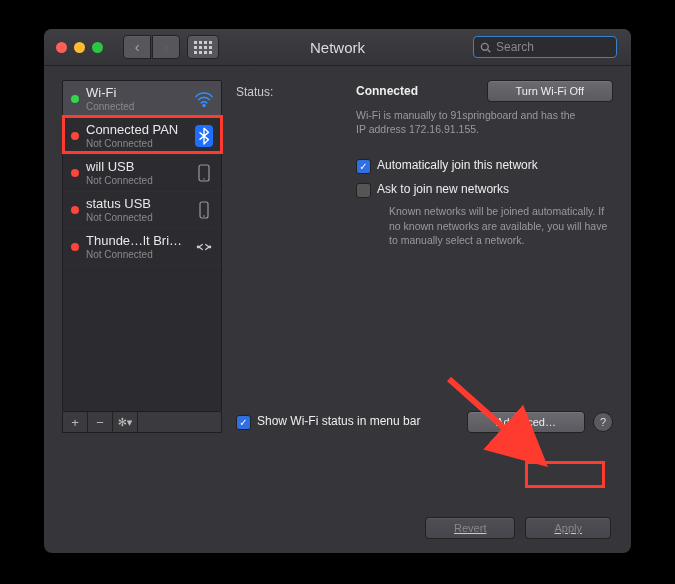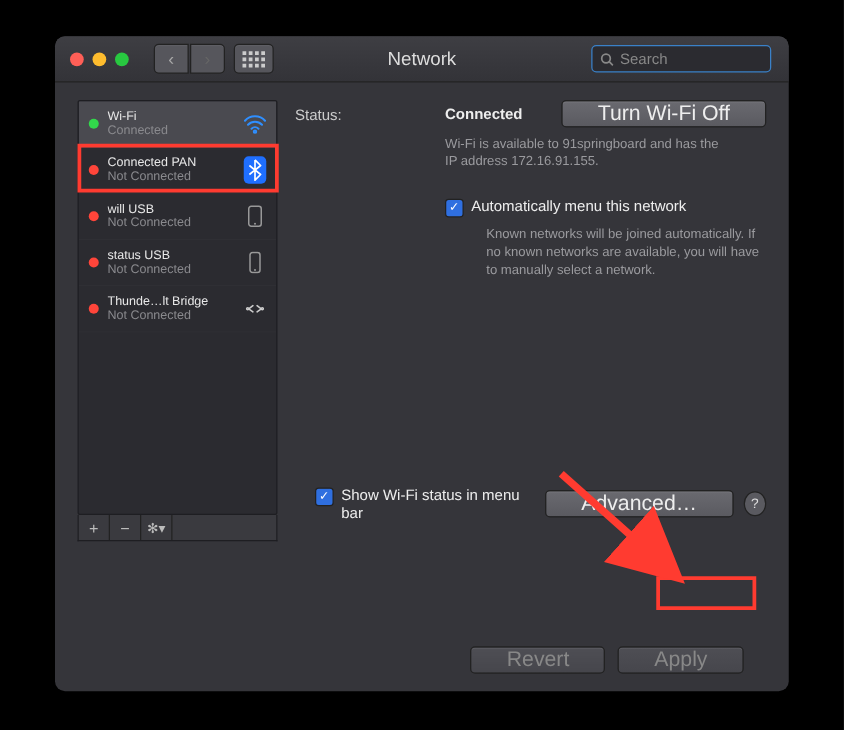--- a/index.html
+++ b/index.html
@@ -152,21 +152,21 @@
   .svc.selected {
     background: #4a4a50;
   }
   .statusdot {
     width: 8px; height: 8px; border-radius: 50%;
     flex-shrink: 0;
   }
   .statusdot.green { background: #32d74b; }
   .statusdot.red { background: #ff453a; }
   .svc-text { flex: 1; line-height: 1.15; overflow:hidden;}
-  .svc-name { color: #e8e8e8; font-size: 10px; white-space:nowrap; overflow:hidden; text-overflow:ellipsis;}
+  .svc-name { color: #e8e8e8; font-size: 13px; white-space:nowrap; overflow:hidden; text-overflow:ellipsis;}
   .svc-sub { color: #8a8a8e; font-size: 10px;}
   .svc-icon {
     width: 22px; height: 22px;
     display: flex; align-items: center; justify-content: center;
     flex-shrink: 0;
   }
   .footer-btns {
     display: flex;
     border: 1px solid #1e1e22;
     border-top: none;
@@ -199,21 +199,21 @@
     padding-right: 8px;
     flex-shrink: 0;
   }
   .form-body { flex: 1; }
   .bold { color: #eee; font-weight: 600; }
   .btn {
     background: linear-gradient(#6a6a70,#5a5a60);
     border: 1px solid #222;
     border-radius: 4px;
     color: #eee;
-    font-size: 17px;
+    font-size: 11px;
     height: 20px;
     padding: 0 28px;
     display: inline-flex;
     align-items: center;
     box-shadow: inset 0 1px 0 rgba(255,255,255,0.08);
   }
   .btn.disabled { color: #888; background: linear-gradient(#4e4e54,#46464c);}
   .small-text { color: #9a9a9e; font-size: 10.5px; line-height: 1.35;}
   .check-row {
     display: flex;
@@ -241,24 +241,25 @@
     align-items: center;
   }
   .help {
     width: 18px; height: 18px; border-radius: 50%;
     background: #5a5a60; border:1px solid #222;
     color: #ddd; font-size: 11px; display:flex; align-items:center; justify-content:center;
     margin-left: 8px;
   }
   .window-footer {
     position: absolute;
-    right: 36px;
+    right: 20px;
     bottom: 14px;
     display: flex;
     gap: 10px;
+    text-decoration: underline;
   }
   .hl-box {
     position: absolute;
     border: 3px solid #ff3b30;
     pointer-events: none;
     box-sizing: border-box;
   }
   .arrow-svg {
     position: absolute;
     pointer-events: none;
@@ -410,39 +411,43 @@
           <div class="form-label">Status:</div>
           <div class="form-body" style="display:flex;align-items:center">
             <span class="bold">Connected</span>
             <span style="margin-left:auto">
               <span class="btn">Turn Wi-Fi Off</span>
             </span>
           </div>
         </div>
         <div class="form-row">
           <div class="form-label"></div>
-          <div class="form-body small-text" style="max-width:230px">Wi-Fi is available to 91springboard and has the IP address 172.16.91.155.</div>
+          <div class="form-body small-text" style="max-width:230px">Wi-Fi is manually to 91springboard and has the IP address 172.16.91.155.</div>
         </div>
 
         <div class="form-row" style="margin-top:14px;align-items:center">
         </div>
 
         <div class="form-row" style="margin-top:8px">
           <div class="form-label"></div>
           <div class="form-body">
             <div class="check-row">
               <div class="checkbox checked"></div>
-              <span style="color:#eee">Automatically menu this network</span>
+              <span style="color:#eee">Automatically join this network</span>
+            </div>
+            <div class="check-row" style="margin-top:8px">
+              <div class="checkbox unchecked"></div>
+              <span style="color:#eee">Ask to join new networks</span>
             </div>
             <div class="small-text" style="margin-left:33px;max-width:230px">Known networks will be joined automatically. If no known networks are available, you will have to manually select a network.</div>
           </div>
         </div>
 
         <div class="bottom-bar">
-          <div class="check-row" style="margin:16px">
+          <div class="check-row" style="margin:0">
             <div class="checkbox checked"></div>
             <span style="color:#eee">Show Wi-Fi status in menu bar</span>
           </div>
           <span style="margin-left:auto"></span>
           <span class="btn">Advanced…</span>
           <div class="help">?</div>
         </div>
 
       </div>
     </div>

